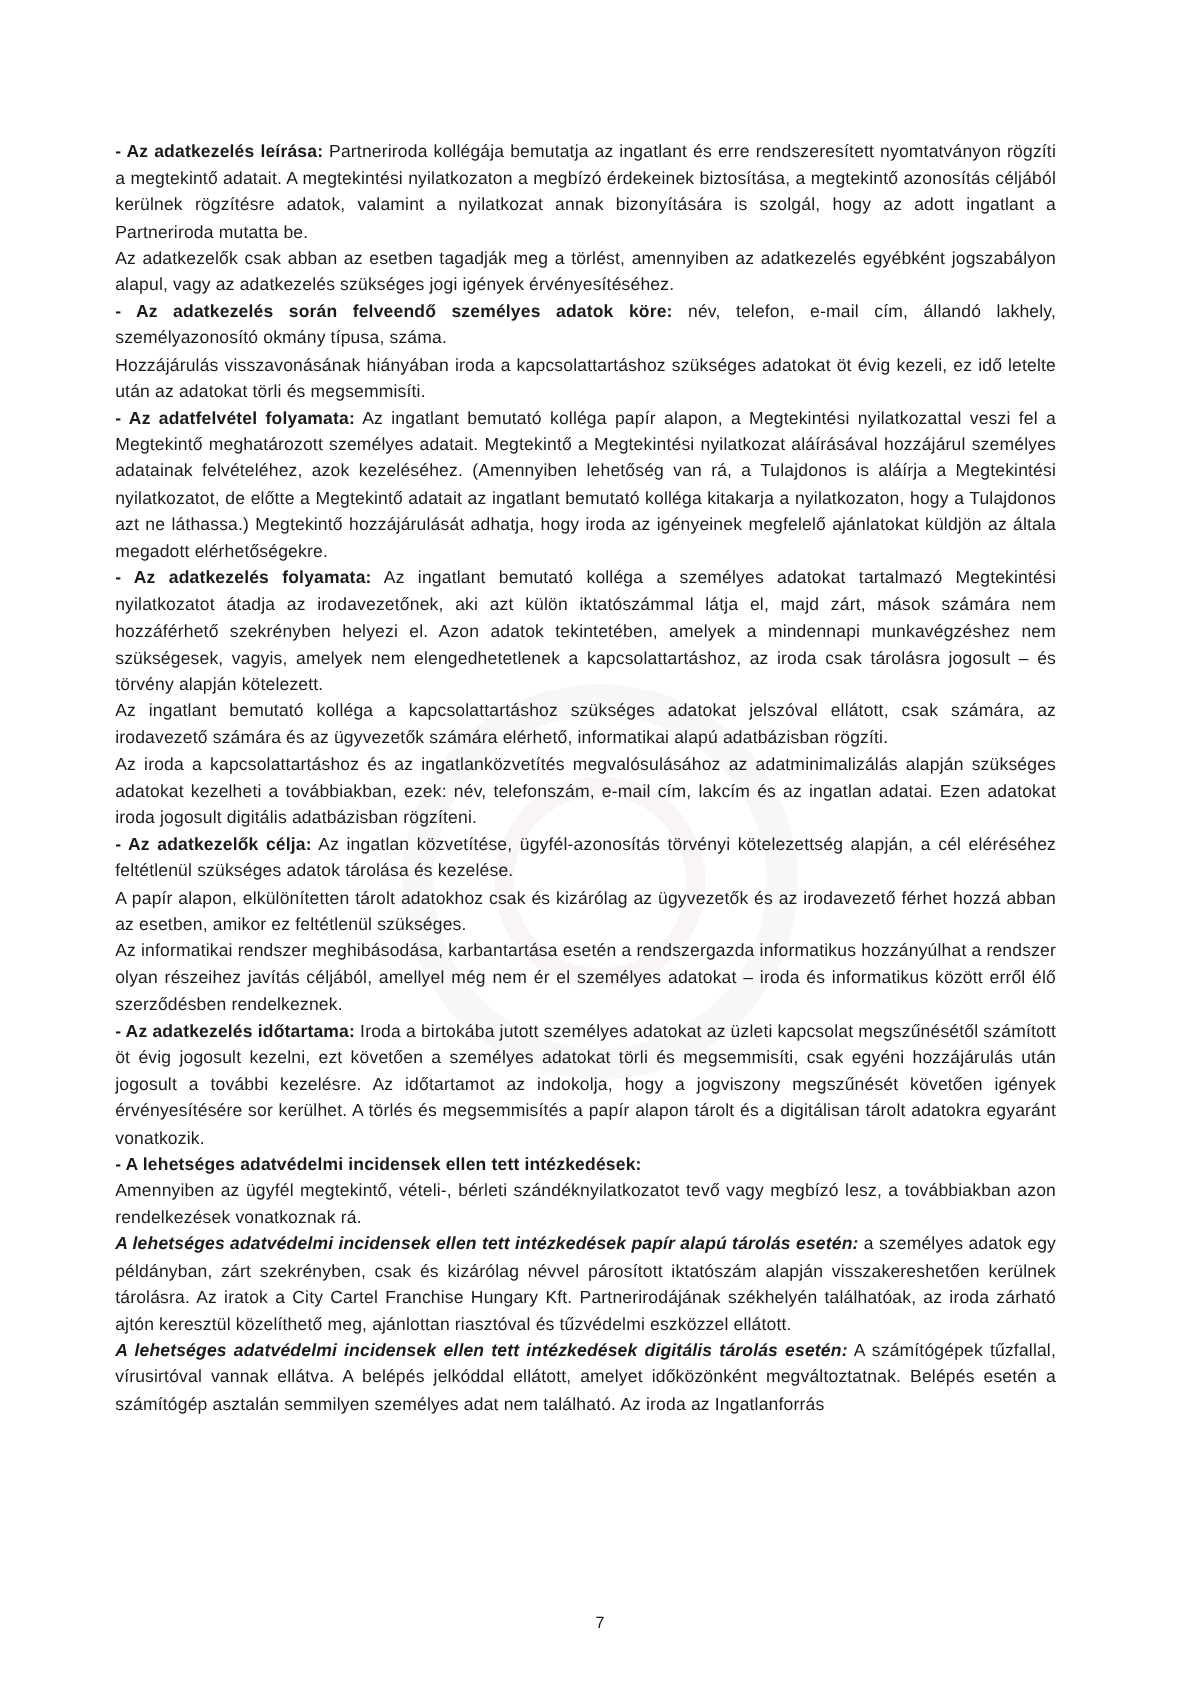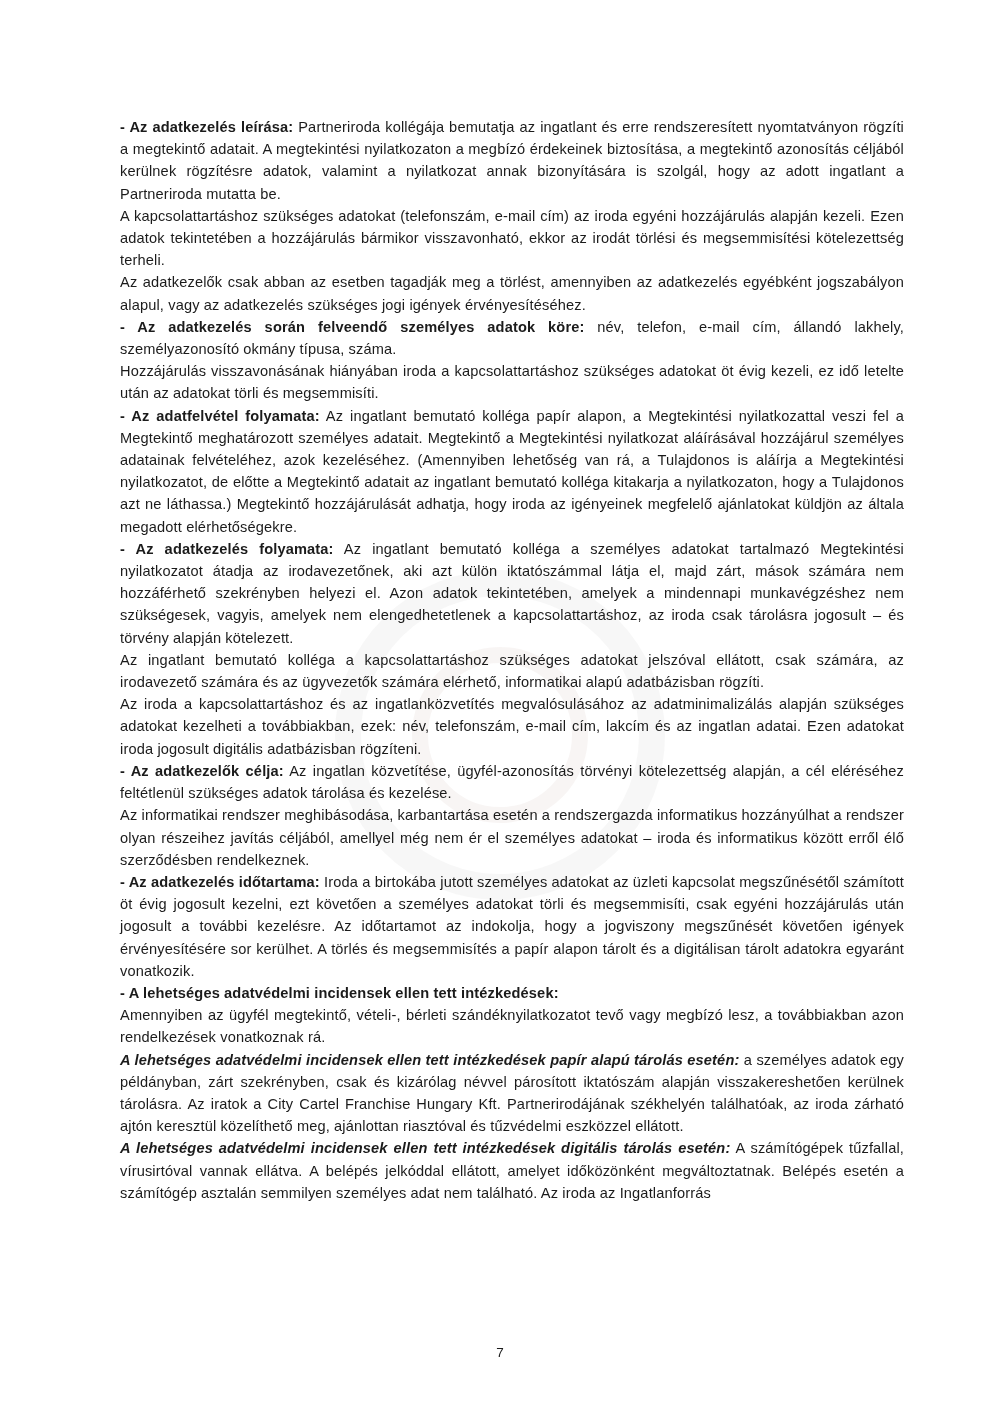--- a/index.html
+++ b/index.html
@@ -36,21 +36,21 @@
     top: 50%;
     transform: translate(-50%, -50%);
     width: 176px;
     height: 176px;
     border-radius: 50%;
     border: 16px solid rgba(186, 160, 150, 0.10);
     box-sizing: border-box;
   }
   .content {
     position: absolute;
-    left: 120px;
+    left: 96px;
     top: 116px;
     width: 784px;
   }
   p {
     margin: 0 0 0 0;
     font-size: 14.6px;
     line-height: 22.2px;
     color: #1b1b1b;
     text-align: justify;
     text-justify: inter-word;
@@ -76,39 +76,39 @@
 
 <div class="page">
 
   <div class="watermark"></div>
 
   <div class="content">
 
     <p class="ind"><span class="b">-  Az adatkezelés leírása:</span><span> Partneriroda kollégája bemutatja az ingatlant és erre rendszeresített nyomtatványon rögzíti a megtekintő adatait. A megtekintési nyilatkozaton a megbízó érdekeinek biztosítása, a megtekintő azonosítás céljából kerülnek rögzítésre adatok, valamint a nyilatkozat annak bizonyítására is szolgál, hogy az adott ingatlant a Partneriroda mutatta be.</span></p>
 
 
-    <p><span>A kapcsolattartáshoz szükséges adatokat (telefonszám, e-mail cím) az iroda egyéni hozzájárulás alapján kezeli. Ezen adatok tekintetében a hozzájárulás bármikor visszavonható, ekkor az irodát törlési és megsemmisítési kötelezettség terheli.</span></p>
 
     <p><span>Az adatkezelők csak abban az esetben tagadják meg a törlést, amennyiben az adatkezelés egyébként jogszabályon alapul, vagy az adatkezelés szükséges jogi igények érvényesítéséhez.</span></p>
 
     <p><span class="b">- Az adatkezelés során felveendő személyes adatok köre:</span><span> név, telefon, e-mail cím, állandó lakhely, személyazonosító okmány típusa, száma.</span></p>
 
     <p><span>Hozzájárulás visszavonásának hiányában iroda a kapcsolattartáshoz szükséges adatokat öt évig kezeli, ez idő letelte után az adatokat törli és megsemmisíti.</span></p>
 
     <p><span class="b">- Az adatfelvétel folyamata:</span><span> Az ingatlant bemutató kolléga papír alapon, a Megtekintési nyilatkozattal veszi fel a Megtekintő meghatározott személyes adatait. Megtekintő a Megtekintési nyilatkozat aláírásával hozzájárul személyes adatainak felvételéhez, azok kezeléséhez. (Amennyiben lehetőség van rá, a Tulajdonos is aláírja a Megtekintési nyilatkozatot, de előtte a Megtekintő adatait az ingatlant bemutató kolléga kitakarja a nyilatkozaton, hogy a Tulajdonos azt ne láthassa.) Megtekintő hozzájárulását adhatja, hogy iroda az igényeinek megfelelő ajánlatokat küldjön az általa megadott elérhetőségekre.</span></p>
 
     <p><span class="b">- Az adatkezelés folyamata:</span><span> Az ingatlant bemutató kolléga a személyes adatokat tartalmazó Megtekintési nyilatkozatot átadja az irodavezetőnek, aki azt külön iktatószámmal látja el, majd zárt, mások számára nem hozzáférhető szekrényben helyezi el. Azon adatok tekintetében, amelyek a mindennapi munkavégzéshez nem szükségesek, vagyis, amelyek nem elengedhetetlenek a kapcsolattartáshoz, az iroda csak tárolásra jogosult – és törvény alapján kötelezett.</span></p>
 
     <p><span>Az ingatlant bemutató kolléga a kapcsolattartáshoz szükséges adatokat jelszóval ellátott, csak számára, az irodavezető számára és az ügyvezetők számára elérhető, informatikai alapú adatbázisban rögzíti.</span></p>
 
     <p><span>Az iroda a kapcsolattartáshoz és az ingatlanközvetítés megvalósulásához az adatminimalizálás alapján szükséges adatokat kezelheti a továbbiakban, ezek: név, telefonszám, e-mail cím, lakcím és az ingatlan adatai. Ezen adatokat iroda jogosult digitális adatbázisban rögzíteni.</span></p>
 
     <p><span class="b">- Az adatkezelők célja:</span><span> Az ingatlan közvetítése, ügyfél-azonosítás törvényi kötelezettség alapján, a cél eléréséhez feltétlenül szükséges adatok tárolása és kezelése.</span></p>
 
 
+    <p><span>A papír alapon, elkülönítetten tárolt adatokhoz csak és kizárólag az ügyvezetők és az irodavezető  férhet hozzá abban az esetben, amikor ez feltétlenül szükséges.</span></p>
 
 
     <p><span>Az informatikai rendszer meghibásodása, karbantartása esetén a rendszergazda informatikus hozzányúlhat a rendszer olyan részeihez javítás céljából, amellyel még nem ér el személyes adatokat – iroda és informatikus között erről élő szerződésben rendelkeznek.</span></p>
 
     <p><span class="b">-  Az adatkezelés időtartama:</span><span> Iroda a birtokába jutott személyes adatokat az üzleti kapcsolat megszűnésétől számított öt évig jogosult kezelni, ezt követően a személyes adatokat törli és megsemmisíti, csak egyéni hozzájárulás után jogosult a további kezelésre. Az időtartamot az indokolja, hogy a jogviszony megszűnését követően igények érvényesítésére sor kerülhet. A törlés és megsemmisítés a papír alapon tárolt és a digitálisan tárolt adatokra egyaránt vonatkozik.</span></p>
 
     <p><span class="b">- A lehetséges adatvédelmi incidensek ellen tett intézkedések:</span><span></span></p>
 
     <p><span>Amennyiben az ügyfél megtekintő, vételi-, bérleti szándéknyilatkozatot tevő vagy megbízó lesz, a továbbiakban azon rendelkezések vonatkoznak rá.</span></p>
 

